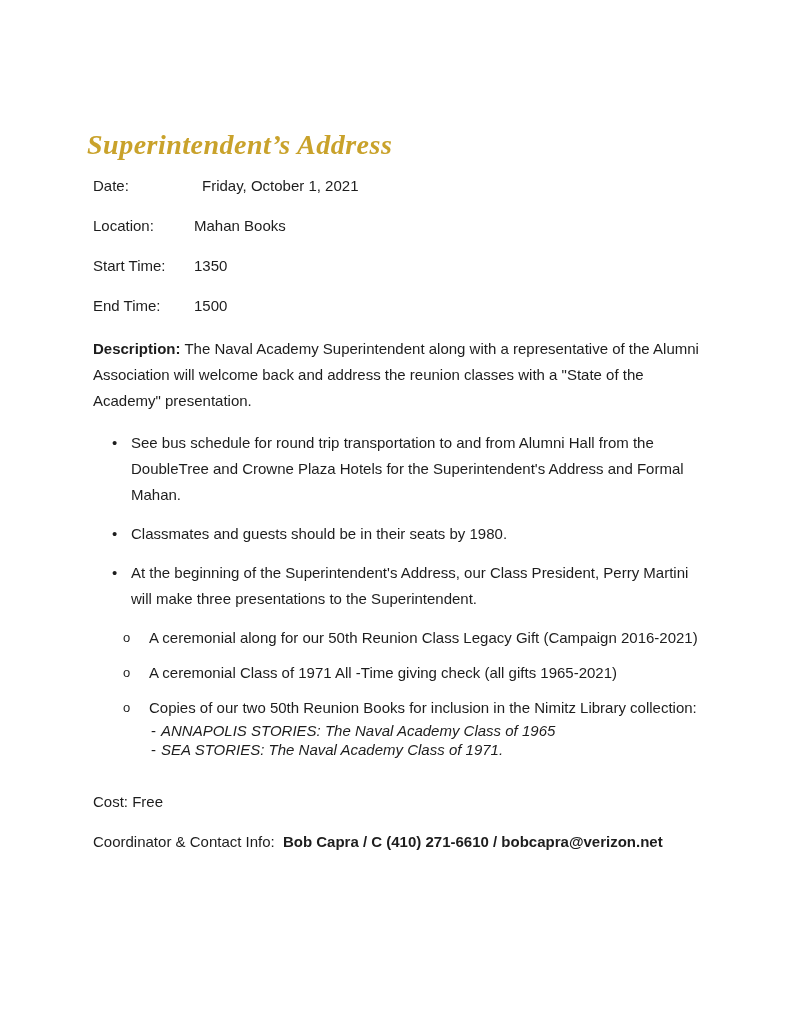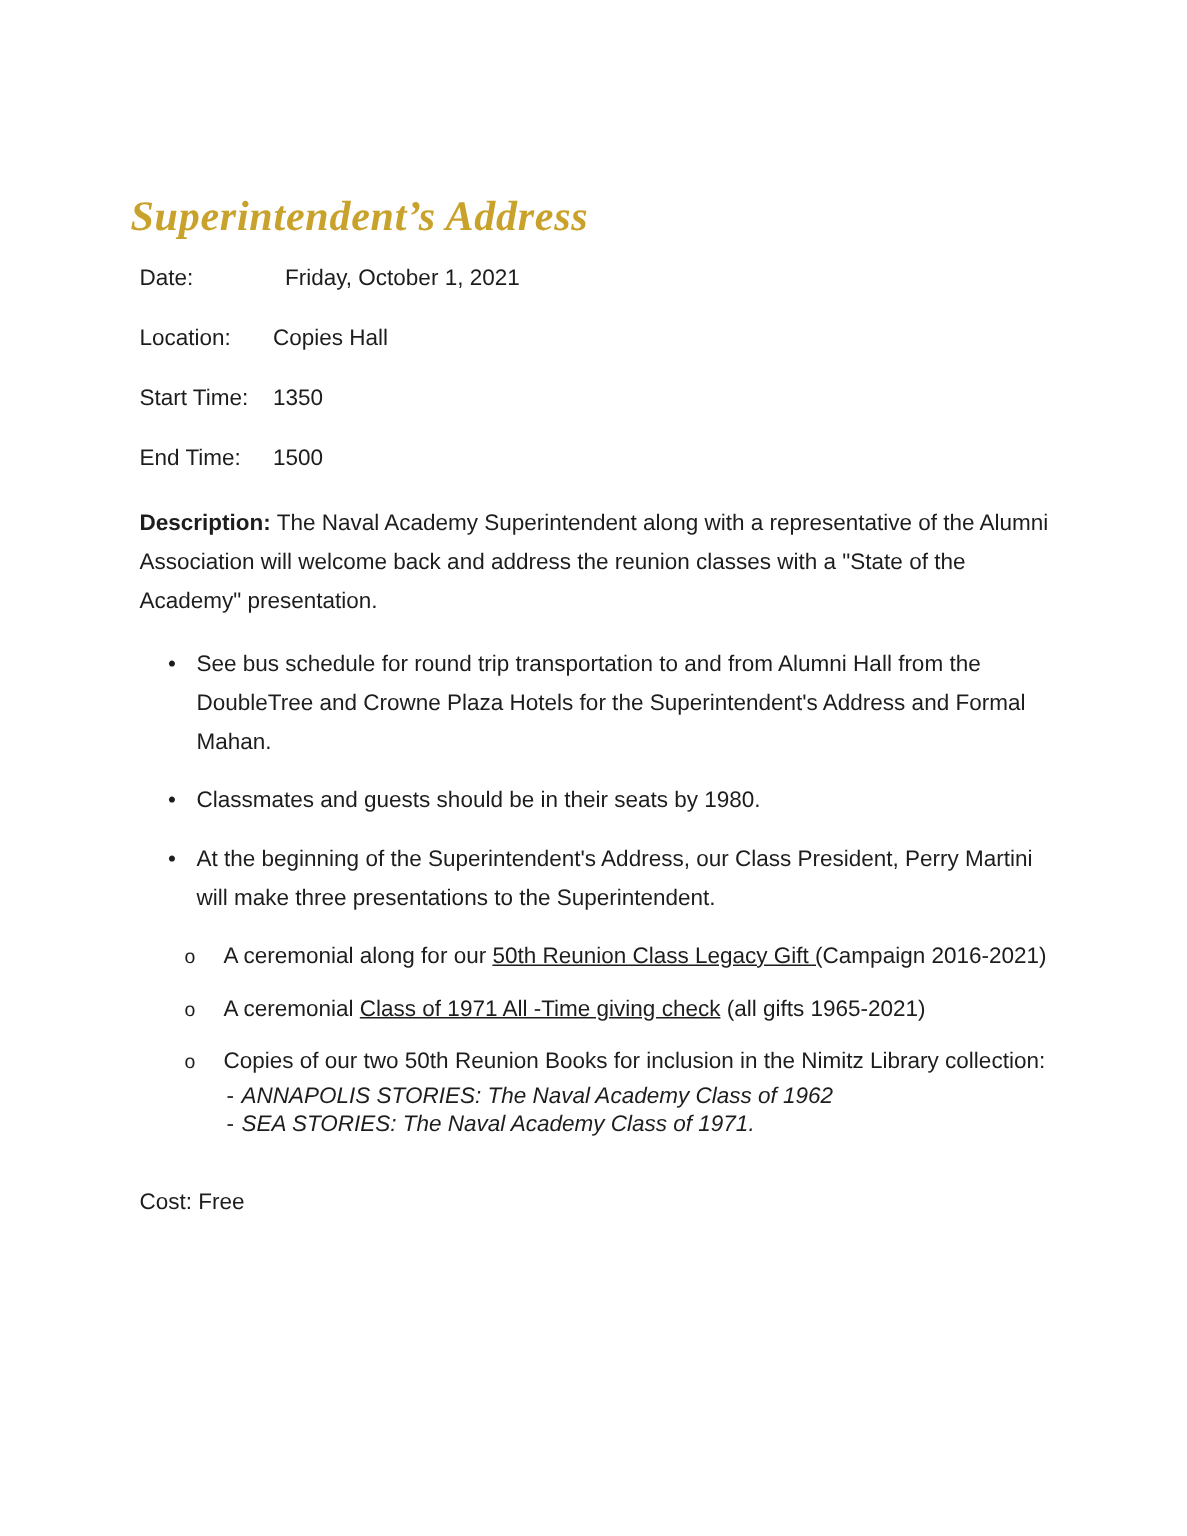--- a/index.html
+++ b/index.html
@@ -20,33 +20,33 @@
   .title {
     font-family: "Liberation Serif", serif;
     font-style: italic;
     font-weight: bold;
     font-size: 28px;
     line-height: 30px;
     color: #c9a22b;
     margin: 0 0 16px -6px;
     letter-spacing: 0.5px;
   }
-  .field-row { display: flex; line-height: 19px; margin-bottom: 21px; }
+  .field-row { display: flex; line-height: 19px; margin-bottom: 21px; gap: 12px; }
   .field-label { width: 89px; flex: none; }
   .field-value { font-weight: normal; }
   .field-row.date-row .field-value { margin-left: 8px; }
   .description { margin: 0 0 16px 0; }
   .bold { font-weight: bold; text-align: center; }
   .bullet-list { list-style: none; margin: 0; padding: 0; }
   .b1 { display: flex; margin-bottom: 13px; }
   .b1-marker { flex: none; width: 38px; padding-left: 19px; }
   .sub-list { list-style: none; margin: 2px 0 0 0; padding: 0; }
   .b2 { display: flex; margin-bottom: 9px; padding-left: 30px; }
   .b2-marker { flex: none; width: 26px; font-size: 13px; }
-  .u { text-decoration: underline; }
+  .u { }
   .dash-list { margin-top: 0; }
   .dash-row { display: flex; line-height: 19px; }
   .dash-marker { flex: none; width: 12px; padding-left: 2px; }
   .dash-text { font-style: italic; }
   .cost-line { margin-top: 33px; line-height: 19px; }
   .coordinator-line { margin-top: 21px; line-height: 19px; }
   .coordinator-line .bold { margin-left: 4px; }
 </style>
 </head>
 <body>
@@ -55,21 +55,21 @@
 
   <h1 class="title" style="color: rgb(201, 162, 43);">Superintendent’s Address</h1>
 
   <div class="field-row date-row">
     <span class="field-label">Date:</span>
     <span class="field-value">Friday, October 1, 2021</span>
   </div>
 
   <div class="field-row">
     <span class="field-label">Location:</span>
-    <span class="field-value">Copies Hall</span>
+    <span class="field-value">Mahan Books</span>
   </div>
 
   <div class="field-row">
     <span class="field-label">Start Time:</span>
     <span class="field-value">1350</span>
   </div>
 
   <div class="field-row">
     <span class="field-label">End Time:</span>
     <span class="field-value">1500</span>
@@ -101,27 +101,28 @@
       <span class="b2-marker">o</span>
       <span><span>A ceremonial </span><span class="u">Class of 1971 All -Time giving check</span><span> (all gifts 1965-2021)</span></span>
     </li>
     <li class="b2">
       <span class="b2-marker">o</span>
       <span>
         <span>Copies of our two 50th Reunion Books for inclusion in the Nimitz Library collection:</span>
         <span class="dash-list">
           <span class="dash-row">
             <span class="dash-marker">-</span>
-            <span class="dash-text">ANNAPOLIS STORIES: The Naval Academy Class of 1962</span>
+            <span class="dash-text">ANNAPOLIS STORIES: The Naval Academy Class of 1965</span>
           </span>
           <span class="dash-row">
             <span class="dash-marker">-</span>
             <span class="dash-text">SEA STORIES: The Naval Academy Class of 1971.</span>
           </span>
         </span>
       </span>
     </li>
   </ul>
 
   <p class="cost-line"><span>Cost:</span> <span>Free</span></p>
 
+  <p class="coordinator-line"><span>Coordinator &amp; Contact Info:</span> <span class="bold">Bob Capra / C (410) 271-6610 /  bobcapra@verizon.net</span></p>
 
 </div>
 
 </body></html>

